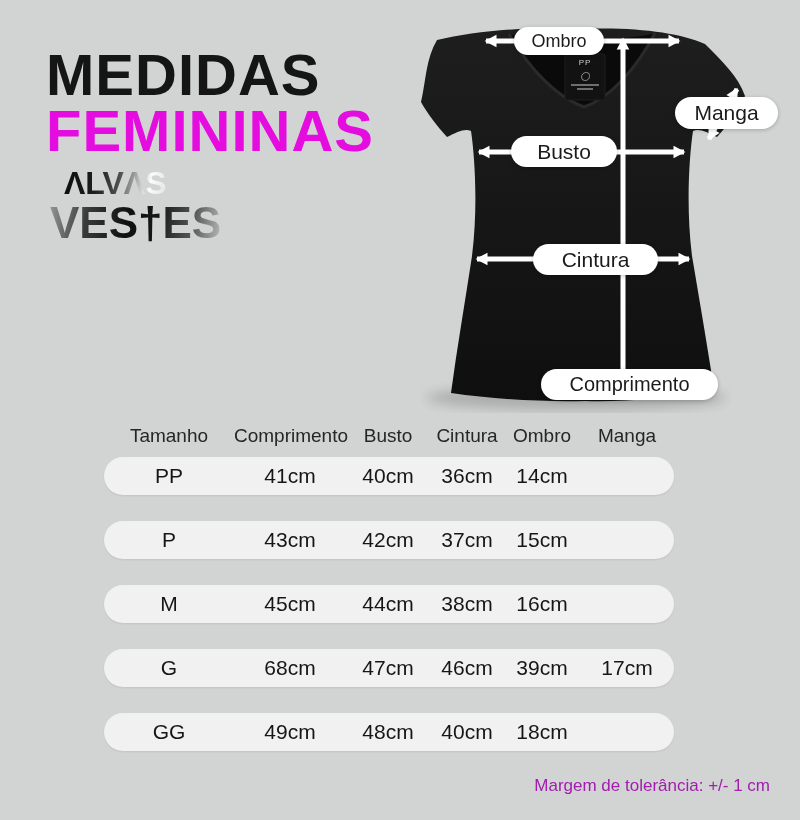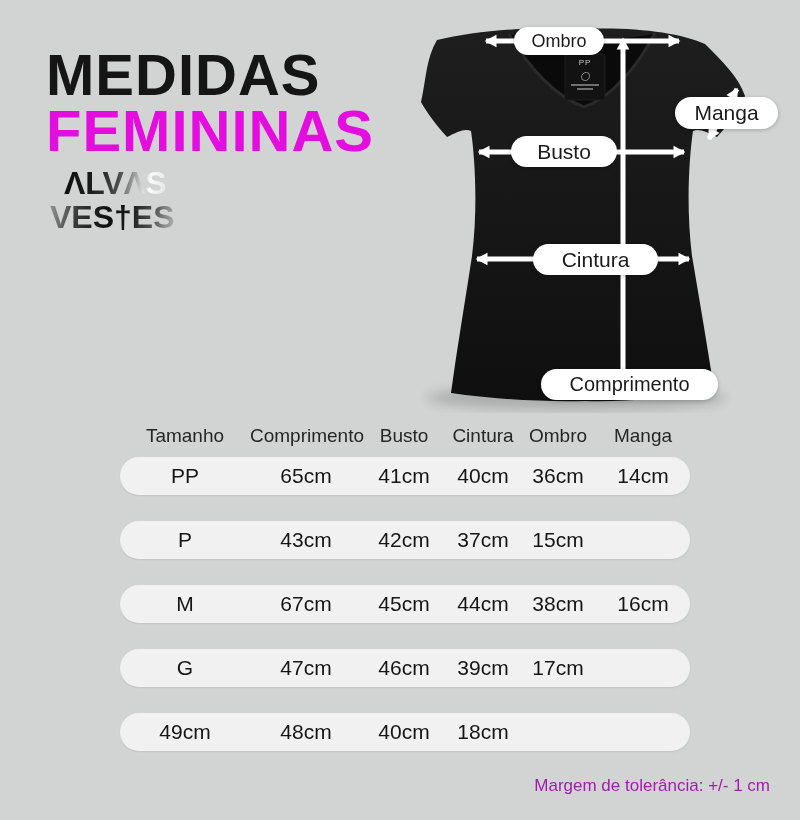--- a/index.html
+++ b/index.html
@@ -22,21 +22,21 @@
   .logo-line {
     position:absolute; line-height:1; font-weight:800; white-space:nowrap;
     -webkit-background-clip:text; background-clip:text; color:transparent;
   }
   .logo-line.l1 {
     left:64px; top:167px; font-size:32px; letter-spacing:0px;
     background-image:linear-gradient(100deg,#0d0d0d 0%,#1c1c1c 30%,#4a4a4a 52%,#9d9d9d 66%,#fbfbfb 82%,#e2e2e2 100%);
     -webkit-background-clip:text; background-clip:text;
   }
   .logo-line.l2 {
-    left:50px; top:201px; font-size:32px; letter-spacing:0px;
+    left:50px; top:201px; font-size:44px; letter-spacing:0px;
     background-image:linear-gradient(100deg,#969696 0%,#3a3a3a 22%,#101010 45%,#161616 62%,#555555 82%,#bdbdbd 100%);
     -webkit-background-clip:text; background-clip:text;
   }
 
   
   .shirt-svg { position:absolute; left:408px; top:18px; width:340px; height:395px; }
 
   .pill {
     position:absolute; background:#ffffff; border-radius:999px;
     display:flex; align-items:center; justify-content:center;
@@ -56,21 +56,21 @@
   .collar-tag .tag-size { font-size:8px; letter-spacing:1px; display:block; }
   .tag-glyph {
     width:9px; height:9px; margin:5px auto 3px auto;
     border:1px solid #8d8d8d; border-radius:60% 40% 55% 45%;
   }
   .tag-line  { height:2px; background:#6f6f6f; margin:2px auto 0 auto; }
   .tag-line.w1 { width:28px; }
   .tag-line.w2 { width:16px; }
 
   
-  .size-table { position:absolute; left:120px; top:424px; width:570px; }
+  .size-table { position:absolute; left:104px; top:424px; width:570px; }
   .grid6 {
     display:grid;
     grid-template-columns:130px 112px 84px 74px 76px 94px;
     align-items:center; text-align:center;
   }
   .thead { font-size:19px; color:#262626; height:24px; }
   .trow {
     height:38px; background:#f0f1f0; border-radius:19px;
     font-size:21px; color:#161616; margin-top:26px;
     box-shadow:0 1px 2px rgba(0,0,0,.08);
@@ -163,53 +163,53 @@
       <div>Tamanho</div>
       <div>Comprimento</div>
       <div>Busto</div>
       <div>Cintura</div>
       <div>Ombro</div>
       <div>Manga</div>
     </div>
 
     <div class="grid6 trow first">
       <div>PP</div>
-      <div>65cm</div>
       <div>41cm</div>
       <div>40cm</div>
       <div>36cm</div>
       <div>14cm</div>
     </div>
 
     <div class="grid6 trow">
       <div>P</div>
       <div>43cm</div>
       <div>42cm</div>
       <div>37cm</div>
       <div>15cm</div>
     </div>
 
     <div class="grid6 trow">
       <div>M</div>
-      <div>67cm</div>
       <div>45cm</div>
       <div>44cm</div>
       <div>38cm</div>
       <div>16cm</div>
     </div>
 
     <div class="grid6 trow">
       <div>G</div>
+      <div>68cm</div>
       <div>47cm</div>
       <div>46cm</div>
       <div>39cm</div>
       <div>17cm</div>
     </div>
 
     <div class="grid6 trow">
+      <div>GG</div>
       <div>49cm</div>
       <div>48cm</div>
       <div>40cm</div>
       <div>18cm</div>
     </div>
   </div>
 
   <div class="tolerance-note">Margem de tolerância: +/- 1 cm</div>
 
 </div>

